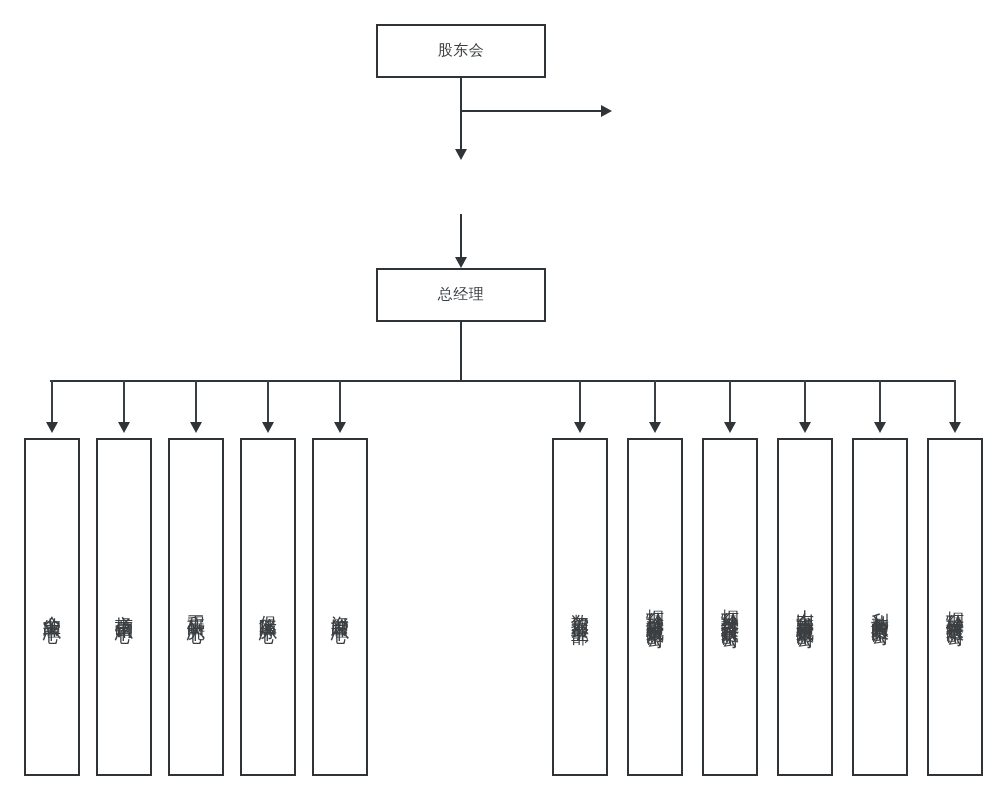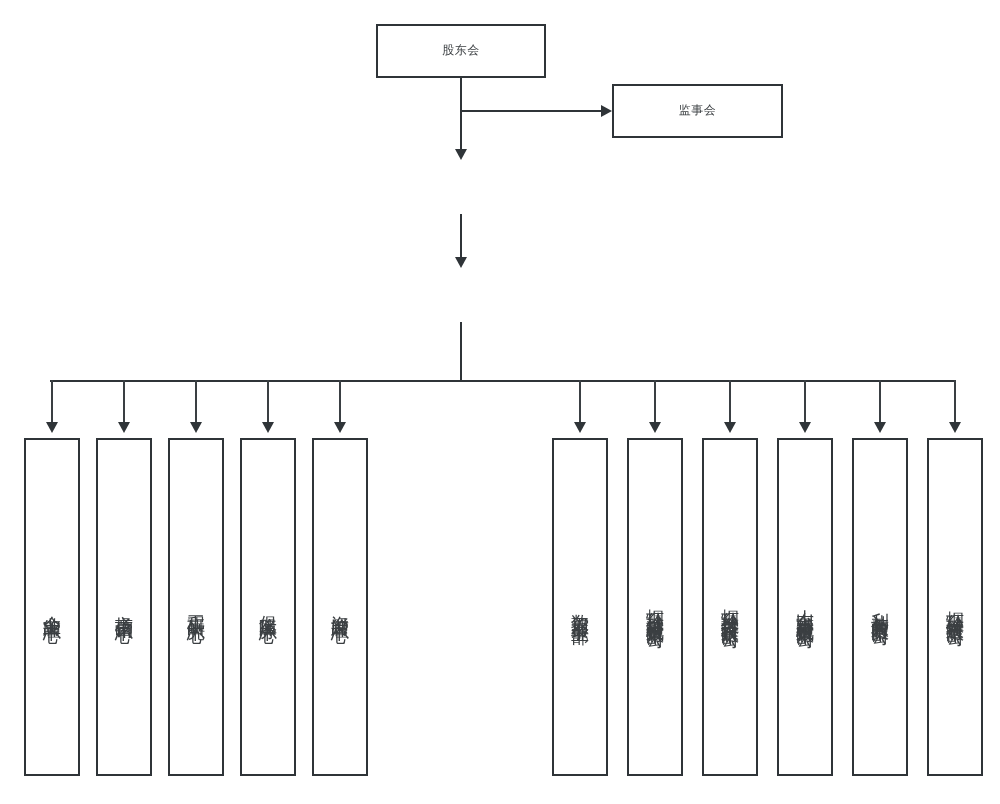--- a/index.html
+++ b/index.html
@@ -38,21 +38,21 @@
     color: #3b3f42;
     letter-spacing: 0.5px;
     line-height: 1.15;
   }
 
   
   .node.top {
     height: 54px;
   }
   .node.top .label {
-    font-size: 12px;
+    font-size: 15px;
   }
 
   
   .node.vert {
     top: 438px;
     height: 338px;
     width: 56px;
     align-items: center;
     justify-content: center;
   }
@@ -94,25 +94,25 @@
 </style>
 </head>
 <body>
 
 <div id="org-chart">
 
   <div class="node top" style="left:376px; top:24px; width:170px;">
     <span class="label">股东会</span>
   </div>
 
-  <div class="node top" style="left:612px; top:84px; width:171px;">
-    <span class="label">监事会</span>
-  </div>
 
 
+  <div class="node top" style="left:376px; top:268px; width:170px;">
+    <span class="label">总经理</span>
+  </div>
 
   <div class="ln v" style="left:460px; top:78px; height:71px;"></div>
   <div class="arrow-down" style="left:455px; top:149px;"></div>
 
   <div class="ln h" style="left:460px; top:110px; width:142px;"></div>
   <div class="arrow-right" style="left:601px; top:105px;"></div>
 
   <div class="ln v" style="left:460px; top:214px; height:43px;"></div>
   <div class="arrow-down" style="left:455px; top:257px;"></div>
 

